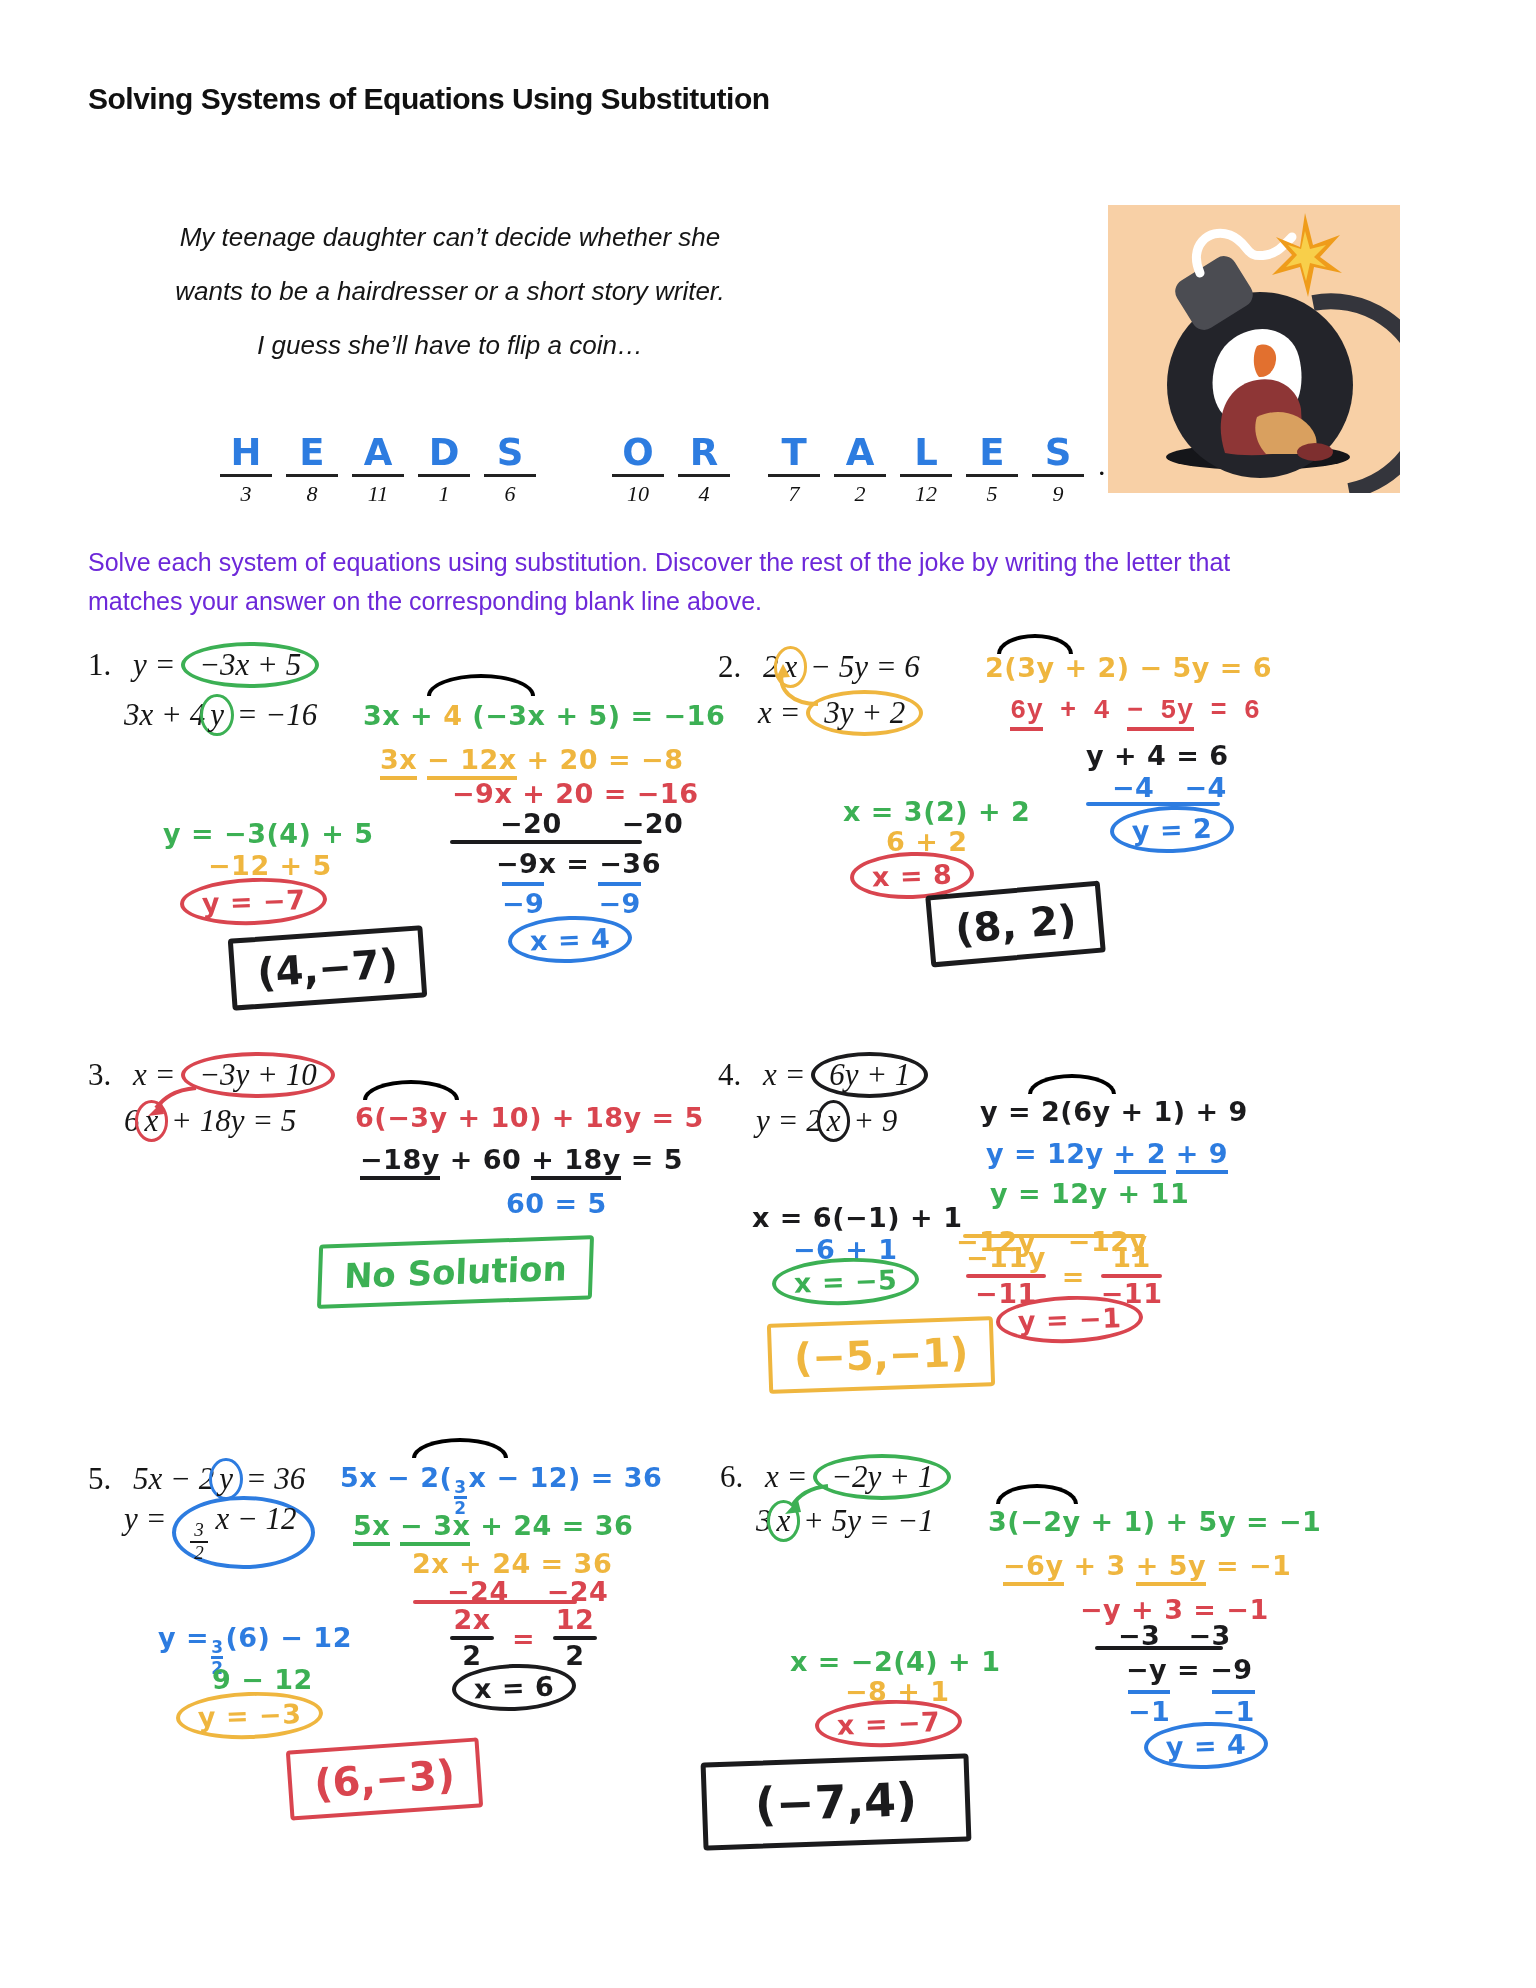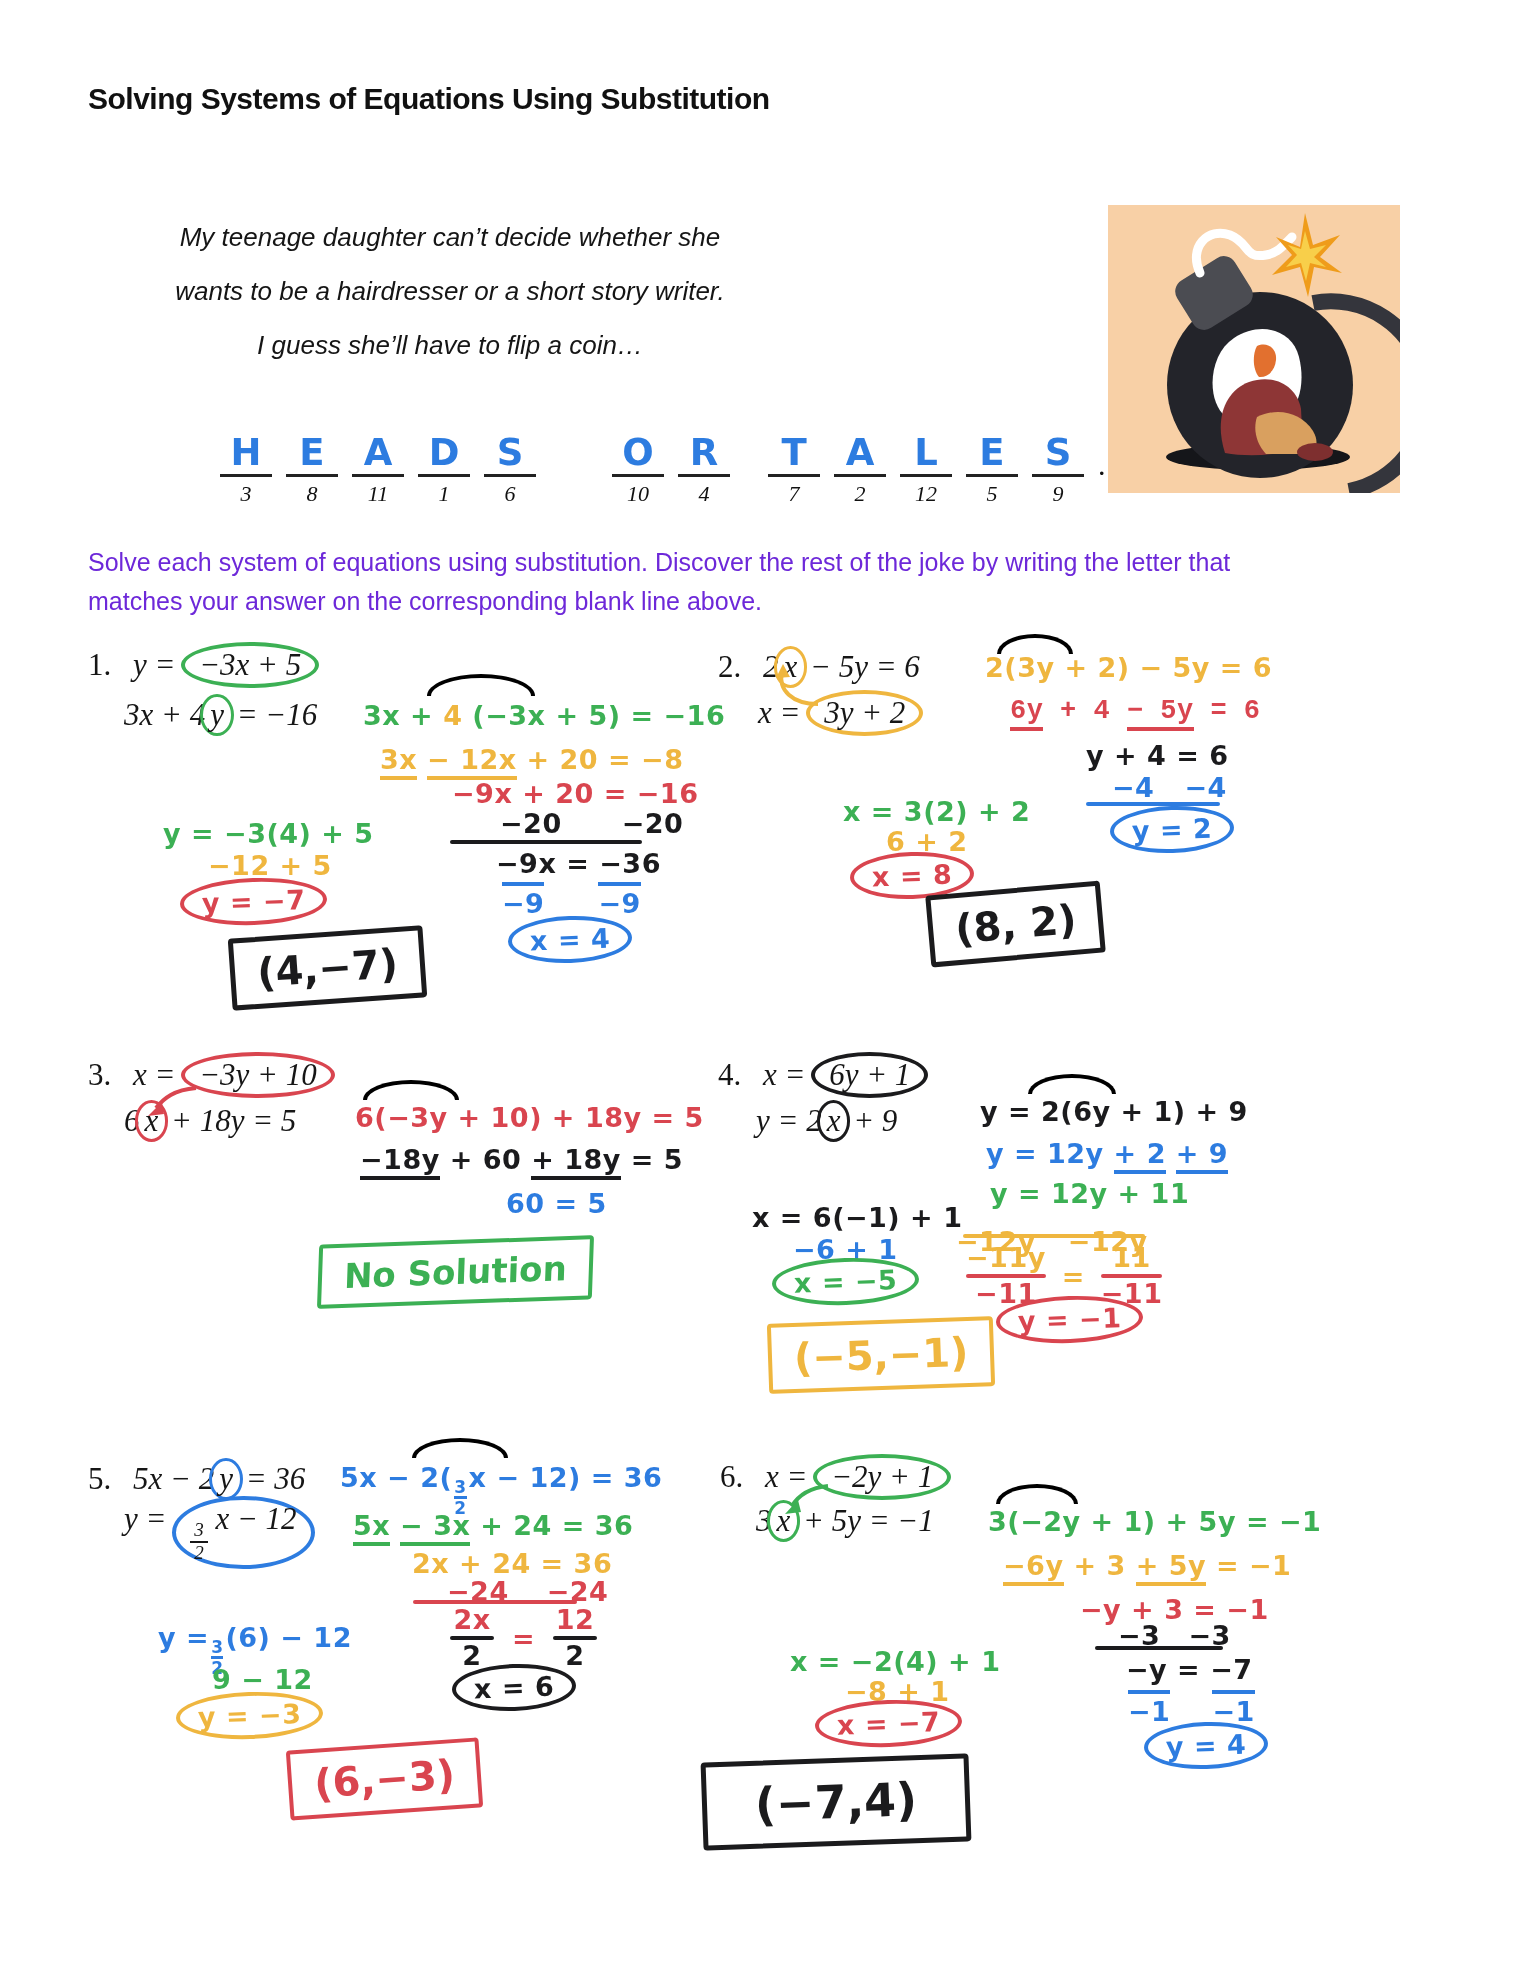--- a/index.html
+++ b/index.html
@@ -367,21 +367,21 @@
     <span>+ 3</span>
     <span class="ul bc-r">+ 5y</span>
     <span>= −1</span>
   </div>
   <div class="abs hw ink-r" style="left:1080px;top:1594px;">−y + 3 = −1</div>
   <div class="abs hw ink-k pair" style="left:1118px;top:1620px;gap:28px;">
     <span>−3</span>
       <span>−3</span>
   </div>
   <div class="hline bg-k" style="left:1095px;top:1646px;width:128px;"></div>
-  <div class="abs hw ink-k" style="left:1126px;top:1654px;">−y = −7</div>
+  <div class="abs hw ink-k" style="left:1126px;top:1654px;">−y = −9</div>
   <div class="abs hw ink-b pair" style="left:1128px;top:1690px;gap:42px;">
     <span class="topbar bc-b">−1</span>
     <span class="topbar bc-b">−1</span>
   </div>
   <div class="abs hw ink-b" style="left:1144px;top:1722px;">
     <span class="hw-oval bc-b">y = 4</span>
   </div>
   <div class="abs hw ink-g" style="left:790px;top:1646px;">x = −2(4) + 1</div>
   <div class="abs hw ink-y" style="left:845px;top:1676px;">−8 + 1</div>
   <div class="abs hw ink-r" style="left:815px;top:1700px;">

